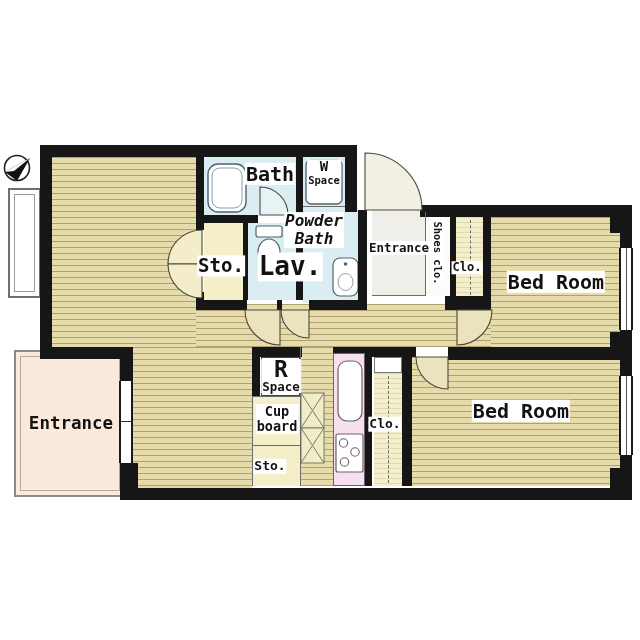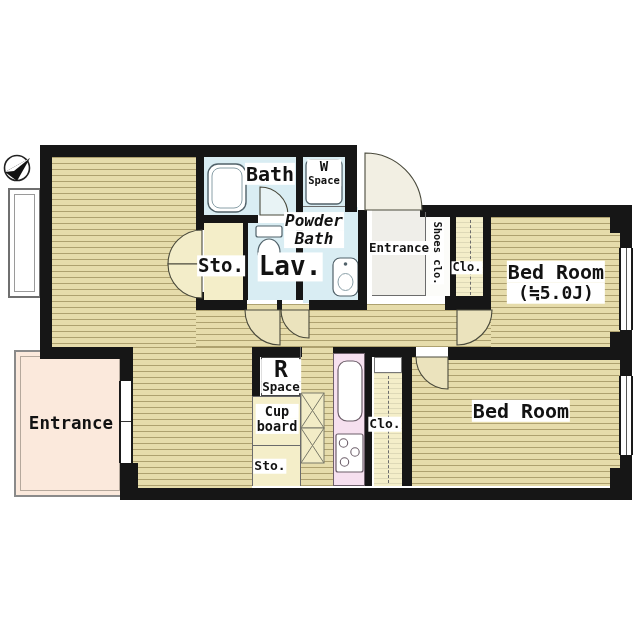--- a/index.html
+++ b/index.html
@@ -239,21 +239,20 @@
   <div class="lbl vert" style="left:437px;top:253px;font-size:10.5px;">
     <span>Shoes clo.</span>
   </div>
 
   <div class="lbl" style="left:467px;top:268px;font-size:12px;">
     <span>Clo.</span>
   </div>
 
   <div class="lbl" style="left:556px;top:282px;font-size:20px;">
     <span class="blk">Bed Room</span>
-    <span class="blk" style="font-size:18px;">(≒5.0J)</span>
   </div>
 
   <div class="lbl" style="left:521px;top:411px;font-size:20px;">
     <span class="blk">Bed Room</span>
   </div>
 
   <div class="lbl" style="left:281px;top:376px;font-size:23px;line-height:0.95;">
     <span class="blk">R</span>
     <span class="blk" style="font-size:12.5px;">Space</span>
   </div>

